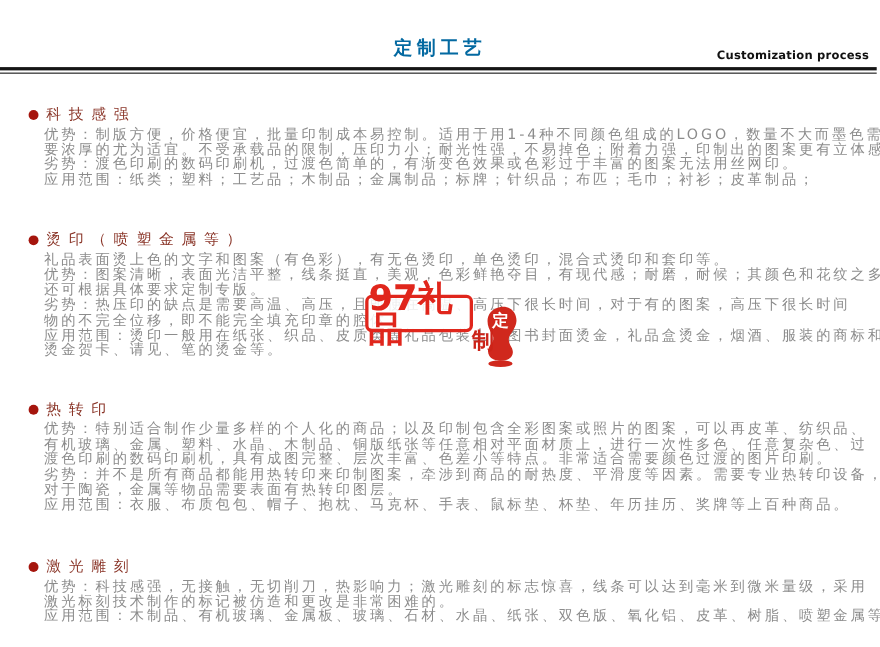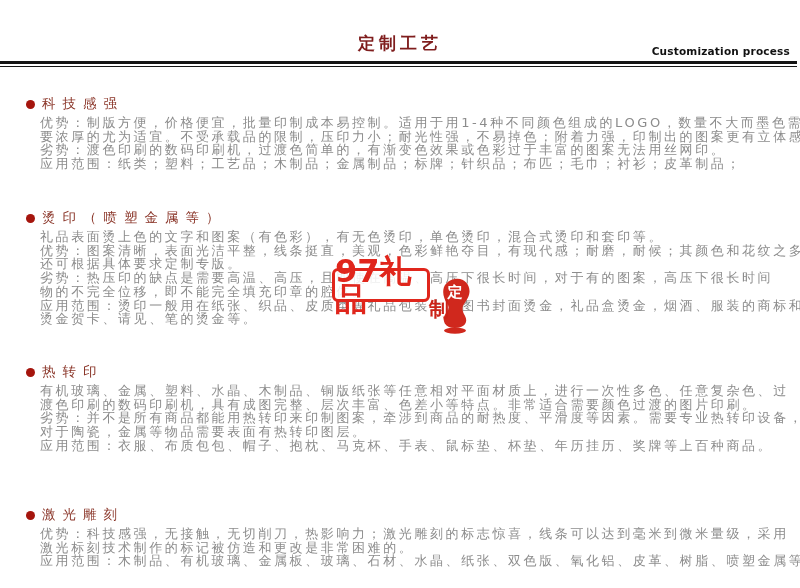--- a/index.html
+++ b/index.html
@@ -3,21 +3,21 @@
 <meta charset="utf-8">
 <style>
   html,body{margin:0;padding:0;background:#ffffff;}
   #page{
     position:relative;width:800px;height:588px;background:#fff;overflow:hidden;
     font-family:"DejaVu Sans","Liberation Sans",sans-serif;
   }
   
   .title{
     position:absolute;top:32px;left:0;width:100%;text-align:center;
-    font-size:17px;font-weight:bold;color:#7f1d1d;letter-spacing:4px;
+    font-size:17px;font-weight:bold;color:#0369a1;letter-spacing:4px;
   }
   .subtitle{
     position:absolute;top:45px;right:10px;
     font-size:10.5px;font-weight:bold;color:#111;letter-spacing:.2px;
   }
   .rule-thick{position:absolute;top:61px;left:0;right:3px;height:3px;background:#151515;}
   .rule-thin{position:absolute;top:66px;left:0;right:3px;height:1px;background:#151515;}
   
   .section{position:absolute;left:0;width:800px;}
   .heading-row{position:absolute;top:0;left:26px;display:flex;align-items:center;}
@@ -80,20 +80,21 @@
           <div class="bodyline">应用范围：烫印一般用在纸张、织品、皮质类等礼品包装上。图书封面烫金，礼品盒烫金，烟酒、服装的商标和盒的</div>
           <div class="bodyline">烫金贺卡、请见、笔的烫金等。</div>
         </div>
       </div>
       <div class="section" style="top: 363px;">
         <div class="heading-row">
           <span class="bullet"></span>
           <span class="heading-text">热转印</span>
         </div>
         <div class="body-block">
+          <div class="bodyline">优势：特别适合制作少量多样的个人化的商品；以及印制包含全彩图案或照片的图案，可以再皮革、纺织品、</div>
           <div class="bodyline">有机玻璃、金属、塑料、水晶、木制品、铜版纸张等任意相对平面材质上，进行一次性多色、任意复杂色、过</div>
           <div class="bodyline">渡色印刷的数码印刷机，具有成图完整、层次丰富、色差小等特点。非常适合需要颜色过渡的图片印刷。</div>
           <div class="bodyline">劣势：并不是所有商品都能用热转印来印制图案，牵涉到商品的耐热度、平滑度等因素。需要专业热转印设备，</div>
           <div class="bodyline">对于陶瓷，金属等物品需要表面有热转印图层。</div>
           <div class="bodyline">应用范围：衣服、布质包包、帽子、抱枕、马克杯、手表、鼠标垫、杯垫、年历挂历、奖牌等上百种商品。</div>
         </div>
       </div>
       <div class="section" style="top: 506px;">
         <div class="heading-row">
           <span class="bullet"></span>

